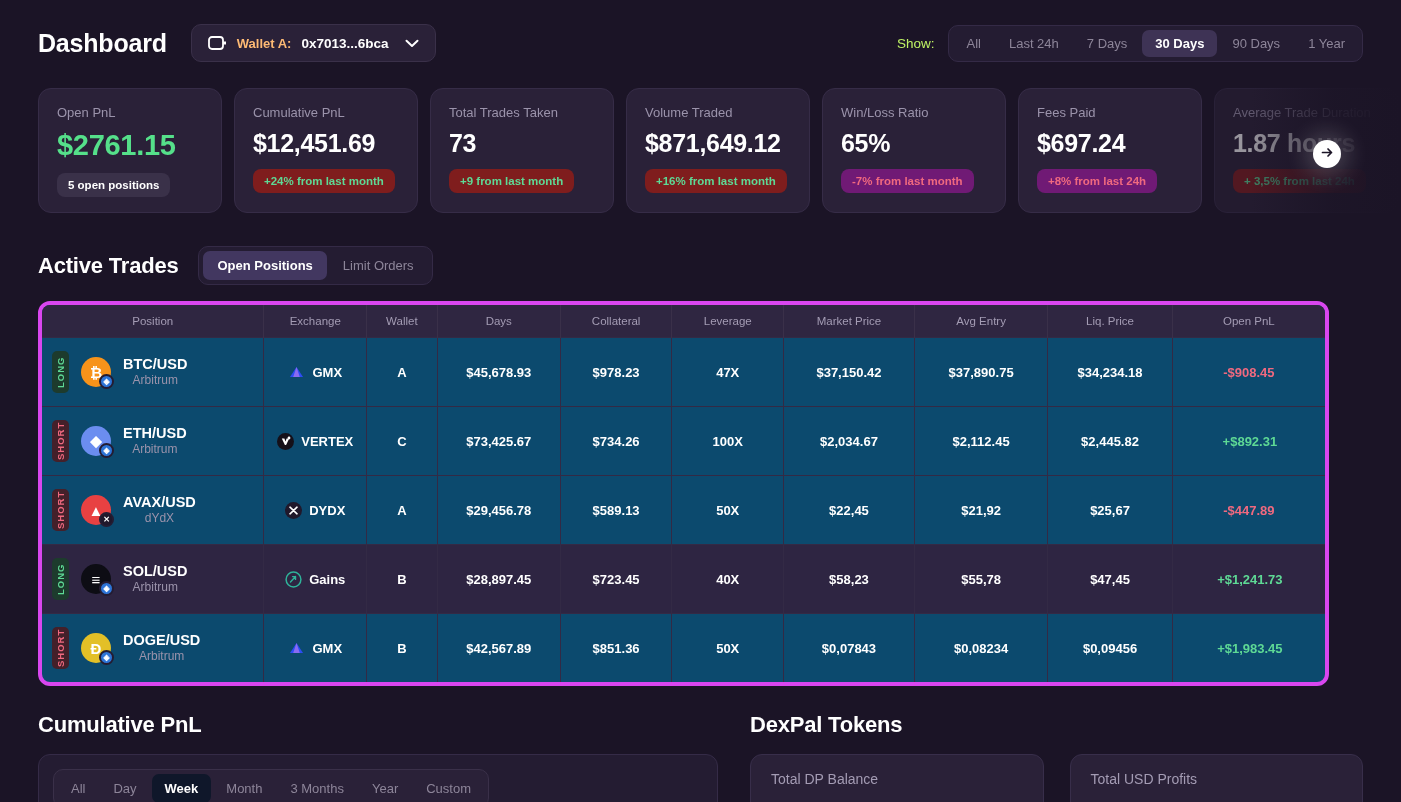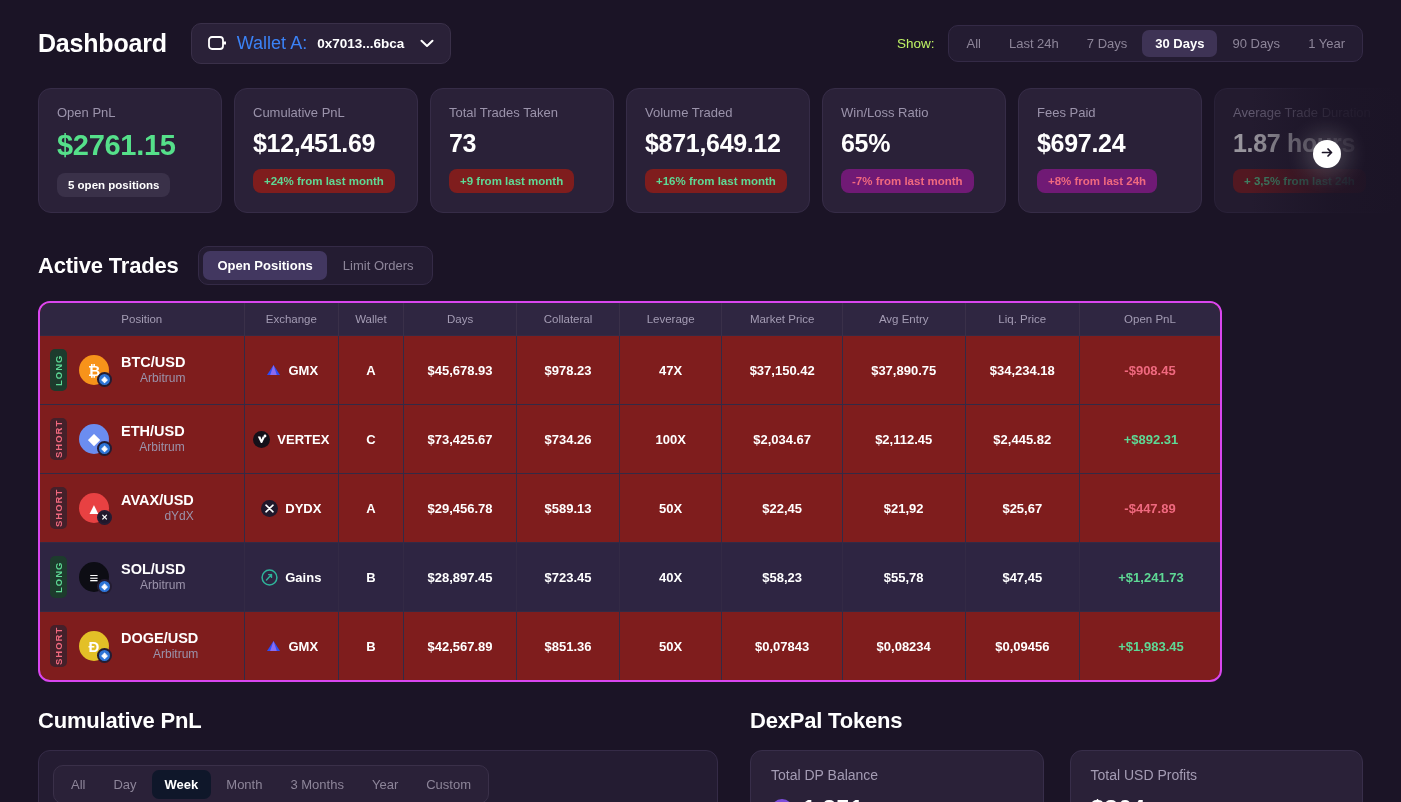--- a/index.html
+++ b/index.html
@@ -14,21 +14,21 @@
 
   
   .header { display: flex; align-items: center; height: 86px; }
   .page-title { font-size: 25px; font-weight: 700; color: #ffffff; letter-spacing: -0.2px; }
   .wallet-pill {
     display: flex; align-items: center; gap: 10px;
     margin-left: 24px; padding: 9px 16px;
     background: #2a2138; border: 1px solid #3a3049; border-radius: 10px;
   }
   .wallet-ico { width: 19px; height: 16px; position: relative; flex: none; }
-  .wallet-label { font-size: 18px; color: #3b82f6; font-weight: 400; }
+  .wallet-label { font-size: 13px; color: #fdba74; font-weight: 700; }
   .wallet-addr { font-size: 13.5px; color: #ffffff; font-weight: 700; }
   .chev { margin-left: 6px; display: block; }
 
   .show-wrap { margin-left: auto; display: flex; align-items: center; gap: 14px; }
   .show-label { font-size: 13.5px; color: #bef264; }
   .seg {
     display: flex; align-items: center; gap: 2px;
     background: #241c32; border: 1px solid #342a46; border-radius: 10px; padding: 4px;
   }
   .seg-btn {
@@ -80,22 +80,22 @@
   }
   .tab {
     padding: 7px 14px; font-size: 13px; color: #8d8599;
     background: transparent; border: none; border-radius: 7px;
     font-family: inherit; cursor: pointer;
   }
   .tab.active { background: #423760; color: #ffffff; font-weight: 700; }
 
   
   .table-card {
-    width: 1184px; background: #7f1d1d;
-    border: 2px solid #d946ef; border-radius: 12px; overflow: hidden;
+    width: 1291px; background: #0c4a6e;
+    border: 4px solid #d946ef; border-radius: 12px; overflow: hidden;
   }
   table { width: 100%; border-collapse: collapse; table-layout: fixed; }
   thead th {
     background: #2f2641; font-size: 11.5px; font-weight: 400; color: #a49cb4;
     padding: 10px 6px; text-align: center; border-right: 1px solid #3a3049;
   }
   thead th:last-child { border-right: none; }
   tbody td {
     padding: 0 6px; height: 68px; text-align: center;
     font-size: 13px; color: #ffffff; font-weight: 600;
@@ -122,21 +122,21 @@
     display: flex; align-items: center; justify-content: center;
     font-size: 15px; font-weight: 700; color: #fff;
   }
   .chain-badge {
     position: absolute; right: -3px; bottom: -2px;
     width: 15px; height: 15px; border-radius: 50%;
     border: 2px solid #241c32;
     display: flex; align-items: center; justify-content: center;
     font-size: 8px; color: #fff; font-weight: 700;
   }
-  .pos-text { margin-left: 12px; text-align: right; }
+  .pos-text { margin-left: 12px; text-align: center; }
   .pos-pair { font-size: 14.5px; font-weight: 700; color: #ffffff; line-height: 1.25; }
   .pos-chain { font-size: 12px; color: #9b93ab; font-weight: 400; line-height: 1.3; }
   .ex-inner { display: flex; align-items: center; justify-content: center; gap: 7px; }
   .ex-name { font-size: 13px; color: #ffffff; font-weight: 600; }
   .ex-logo { width: 17px; height: 17px; flex: none; display: flex; align-items: center; justify-content: center; }
 
   
   .bottom { display: flex; gap: 32px; margin-top: 26px; }
   .bcol-left { width: 680px; }
   .bcol-right { flex: 1; }

